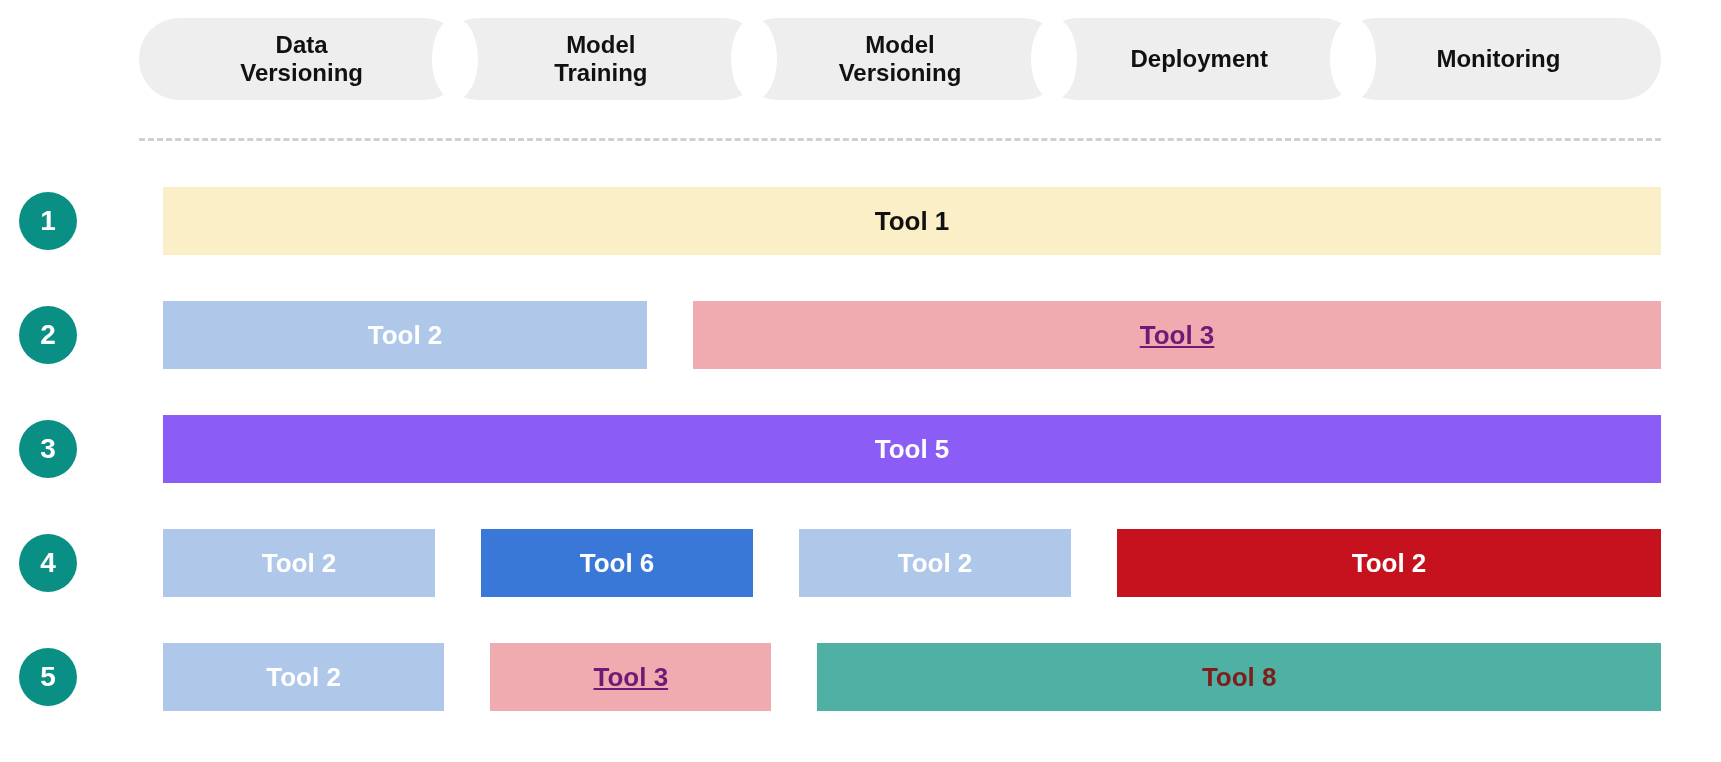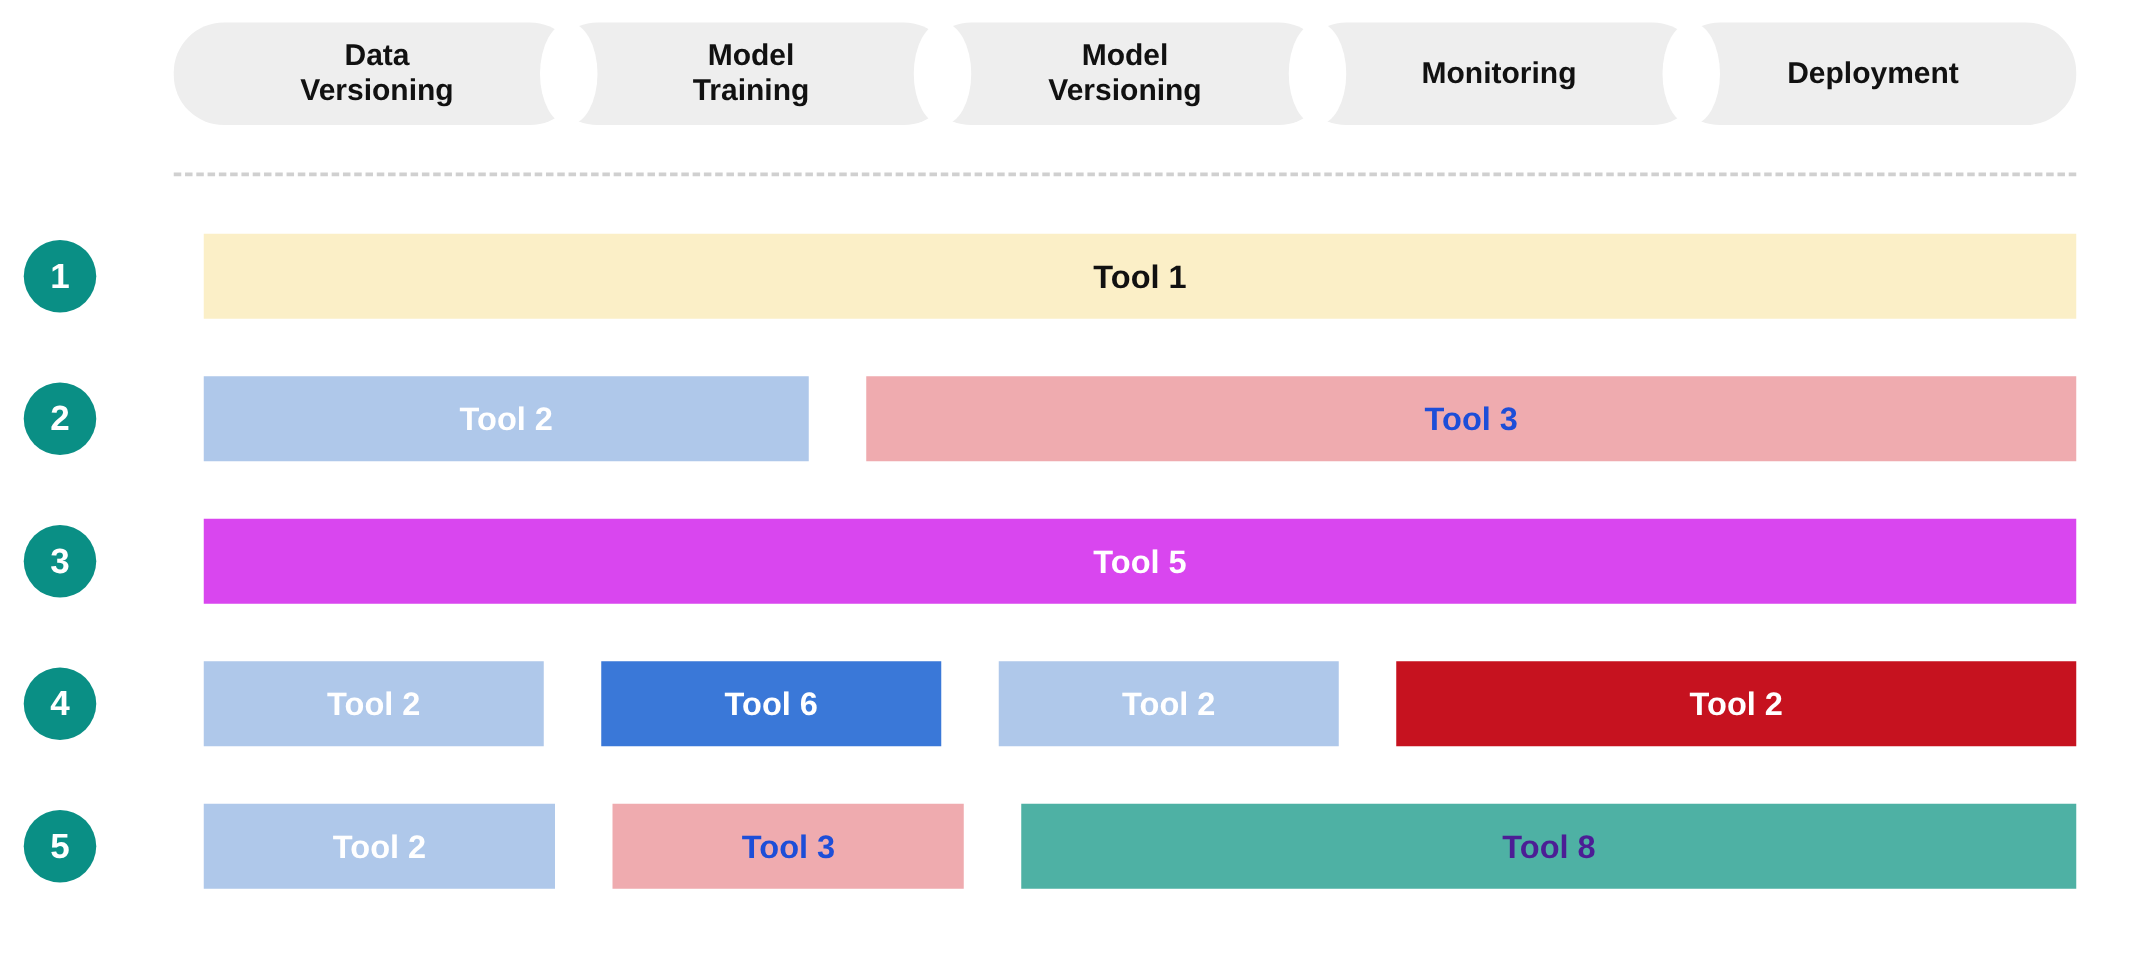--- a/index.html
+++ b/index.html
@@ -94,51 +94,51 @@
     justify-content: center;
     font-size: 26px;
     font-weight: 700;
     height: 100%;
     margin-left: 24px;
   }
 
   
   .c-cream   { background: #fbefc7; color: #111; }
   .c-ltblue  { background: #afc8ea; color: #fff; text-align: right; }
-  .c-pink    { background: #efabaf; color: #1d4ed8; }
+  .c-pink    { background: #efabaf; color: #701a75; text-decoration: underline; }
   .c-dkred   { background: #5a0c0c; color: #fff; }
-  .c-navy    { background: #d946ef; color: #fff; }
+  .c-navy    { background: #8b5cf6; color: #fff; }
   .c-blue    { background: #3a78d8; color: #ffffff; }
   .c-red     { background: #c6121f; color: #fff; }
-  .c-teal    { background: #4eb1a4; color: #4c1d95; }
+  .c-teal    { background: #4eb1a4; color: #7f1d1d; }
 </style>
 </head>
 <body>
 
 <div class="wrap">
 
   <div class="stages">
     <div class="stage">
         <span>Data<br>Versioning</span>
       </div>
     <div class="stage">
         <div class="cut"></div>
         <span>Model<br>Training</span>
       </div>
     <div class="stage">
         <div class="cut"></div>
         <span>Model<br>Versioning</span>
       </div>
     <div class="stage">
         <div class="cut"></div>
-        <span>Monitoring</span>
+        <span>Deployment</span>
       </div>
     <div class="stage">
         <div class="cut"></div>
-        <span>Deployment</span>
+        <span>Monitoring</span>
       </div>
   </div>
 
   <div class="divider"></div>
 
   <div class="row">
     <div class="badge">1</div>
     <div class="cells">
       <div class="cell c-cream" style="flex:5">Tool 1</div>
     </div>

